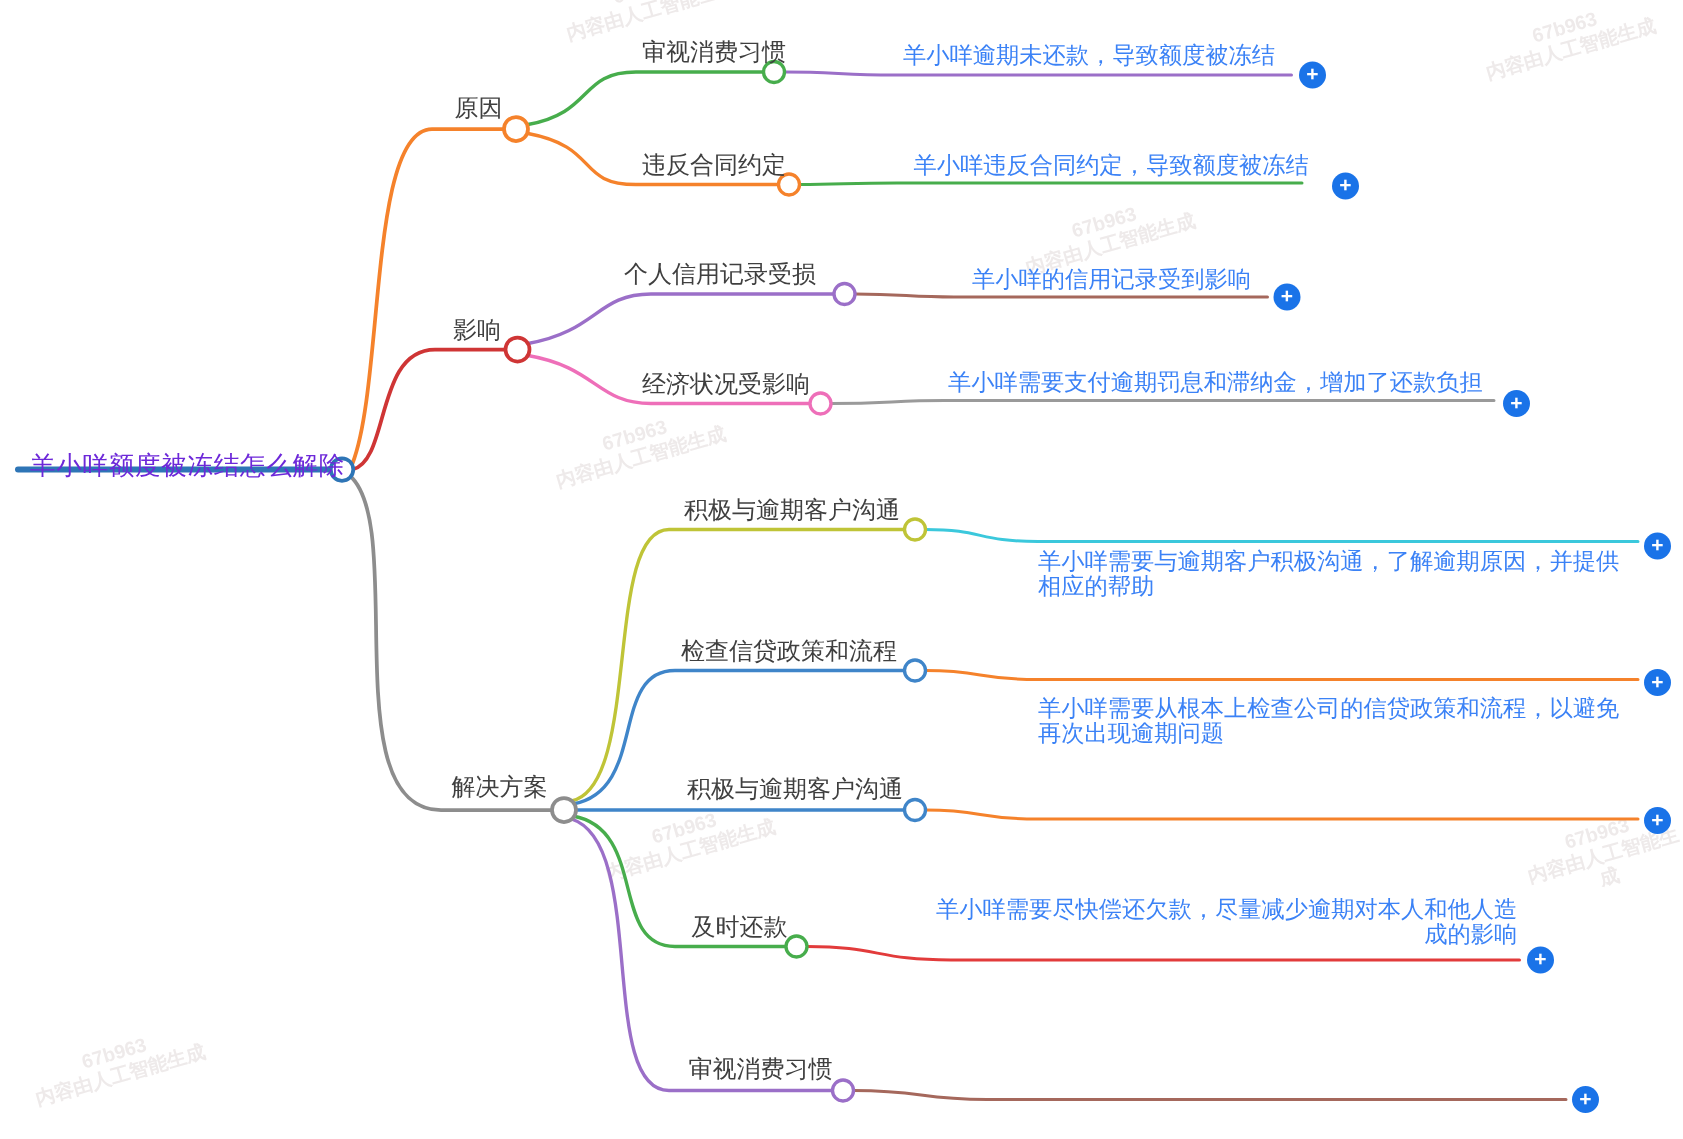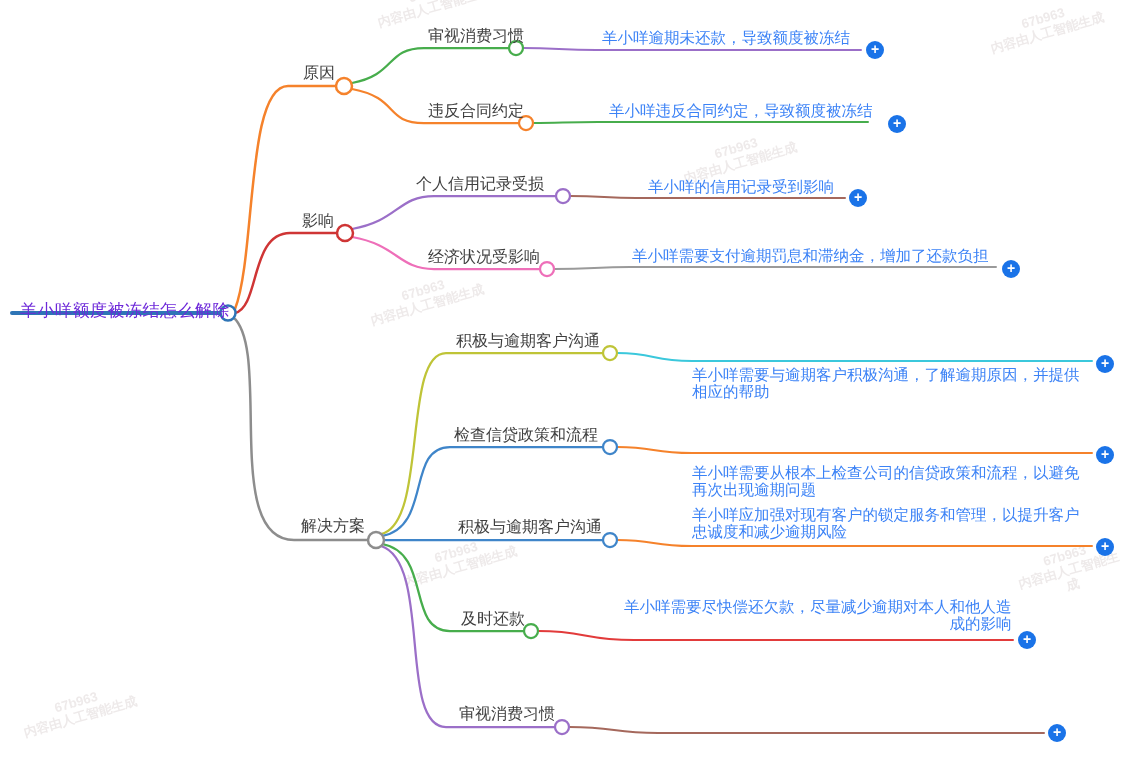--- a/index.html
+++ b/index.html
@@ -123,22 +123,20 @@
   <div class="lbl" style="left:459px;top:704px;">审视消费习惯</div>
 
   <div class="leaf" style="left:602px;top:30px;">羊小咩逾期未还款，导致额度被冻结</div>
   <div class="leaf" style="left:609px;top:103px;">羊小咩违反合同约定，导致额度被冻结</div>
   <div class="leaf" style="left:648px;top:179px;">羊小咩的信用记录受到影响</div>
   <div class="leaf" style="left:632px;top:248px;">羊小咩需要支付逾期罚息和滞纳金，增加了还款负担</div>
   <div class="leaf" style="left:692px;top:327px;margin-top:40px;">羊小咩需要与逾期客户积极沟通，了解逾期原因，并提供
 相应的帮助</div>
   <div class="leaf" style="left:692px;top:417px;margin-top:48px;">羊小咩需要从根本上检查公司的信贷政策和流程，以避免
 再次出现逾期问题</div>
-  <div class="leaf" style="left:692px;top:507px;">羊小咩应加强对现有客户的锁定服务和管理，以提升客户
-忠诚度和减少逾期风险</div>
   <div class="leaf" style="left:624px;top:599px;text-align:right;">羊小咩需要尽快偿还欠款，尽量减少逾期对本人和他人造
 成的影响</div>
 
   <div class="plus" style="left: 866px; top: 41px; background-color: rgb(26, 115, 232);">+</div>
   <div class="plus" style="left: 888px; top: 115px; background-color: rgb(26, 115, 232);">+</div>
   <div class="plus" style="left: 849px; top: 189px; background-color: rgb(26, 115, 232);">+</div>
   <div class="plus" style="left: 1002px; top: 260px; background-color: rgb(26, 115, 232);">+</div>
   <div class="plus" style="left: 1096px; top: 355px; background-color: rgb(26, 115, 232);">+</div>
   <div class="plus" style="left: 1096px; top: 446px; background-color: rgb(26, 115, 232);">+</div>
   <div class="plus" style="left: 1096px; top: 538px; background-color: rgb(26, 115, 232);">+</div>

